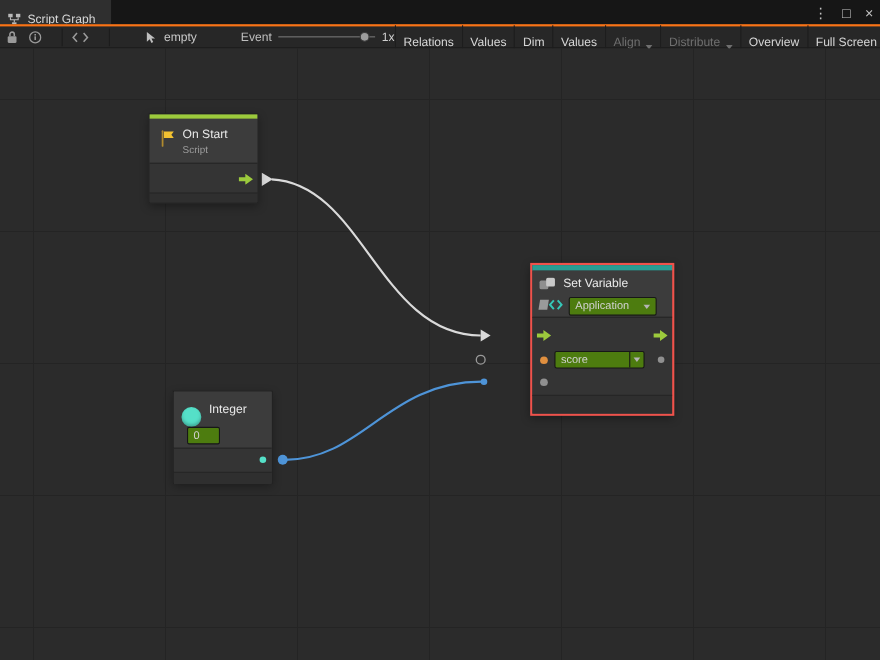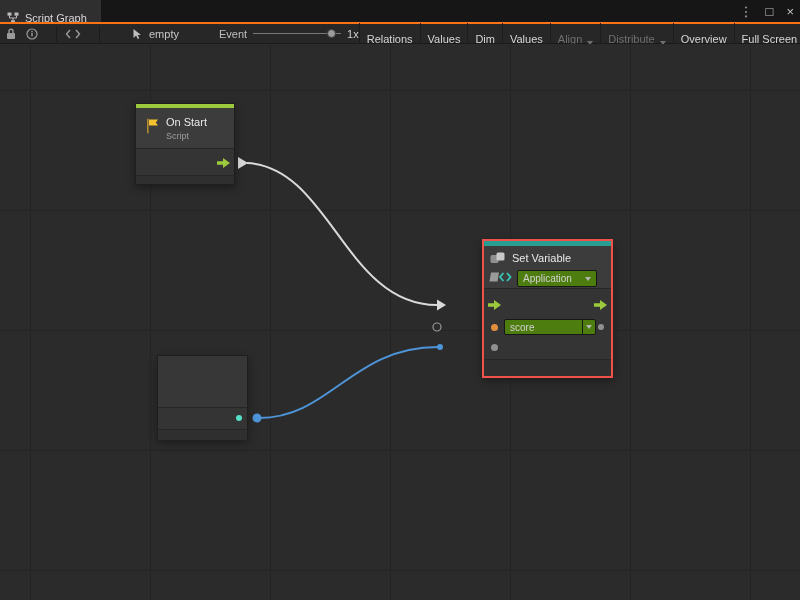--- a/index.html
+++ b/index.html
@@ -200,30 +200,38 @@
       </div>
     </div>
     <div class="nbody" style="top:47px; height:71px;"></div>
     <svg width="13" height="10" viewBox="0 0 13 10" style="position:absolute; left:4px; top:59px; z-index:3;">
       <path d="M0 3.2 H6 V0 L13 5 L6 10 V6.8 H0 Z" fill="#9CCA3C"></path>
     </svg>
     <svg width="13" height="10" viewBox="0 0 13 10" style="position:absolute; right:4px; top:59px; z-index:3;">
       <path d="M0 3.2 H6 V0 L13 5 L6 10 V6.8 H0 Z" fill="#9CCA3C"></path>
     </svg>
     <div class="dot" style="left:7px; top:83px; width:7px; height:7px; background:#E08F3F; z-index:3;"></div>
-    <div class="field" style="left:20px; top:78px; width:92px; height:16px; z-index:3;">
+    <div class="field" style="left:20px; top:78px; width:82px; height:16px; z-index:3;">
       <span class="ftext">score</span>
       <span class="fcaret">
         <span class="caret"></span>
       </span>
     </div>
     <div class="dot" style="right:7px; top:83px; width:6px; height:6px; background:#909090; z-index:3;"></div>
     <div class="dot" style="left:7px; top:103px; width:7px; height:7px; background:#909090; z-index:3;"></div>
     <div class="nfooter" style="top:118px; height:17px;"></div>
   </div>
 
   <div class="node" id="node-integer" style="left:157px; top:311px; width:91px; height:85px;">
+    <div class="nheader" style="top:0; height:51px;">
+      <div class="dot" style="left:7px; top:14px; width:18px; height:18px; background:#55E0C8;
+           box-shadow:inset 0 -2px 3px rgba(0,0,0,.25);"></div>
+      <div class="ntitle" style="left:32px; top:10px;">Integer</div>
+      <div class="field" style="left:12px; top:32px; width:30px; height:16px;">
+        <span class="ftext">0</span>
+      </div>
+    </div>
     <div class="nbody" style="top:51px; height:22px;"></div>
     <div class="dot" style="right:5px; top:59px; width:6px; height:6px; background:#55E0C8; z-index:3;"></div>
     <div class="nfooter" style="top:73px; height:11px;"></div>
   </div>
 
 </div>
 
 </body></html>

